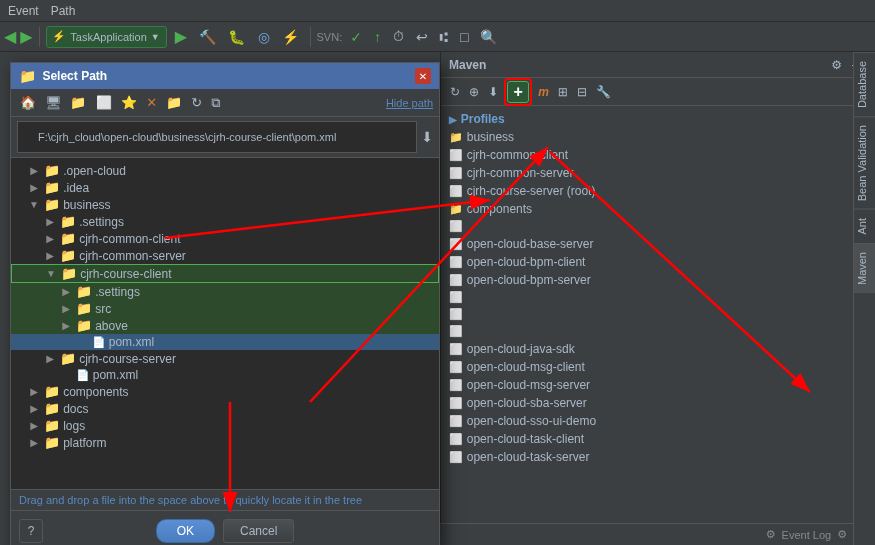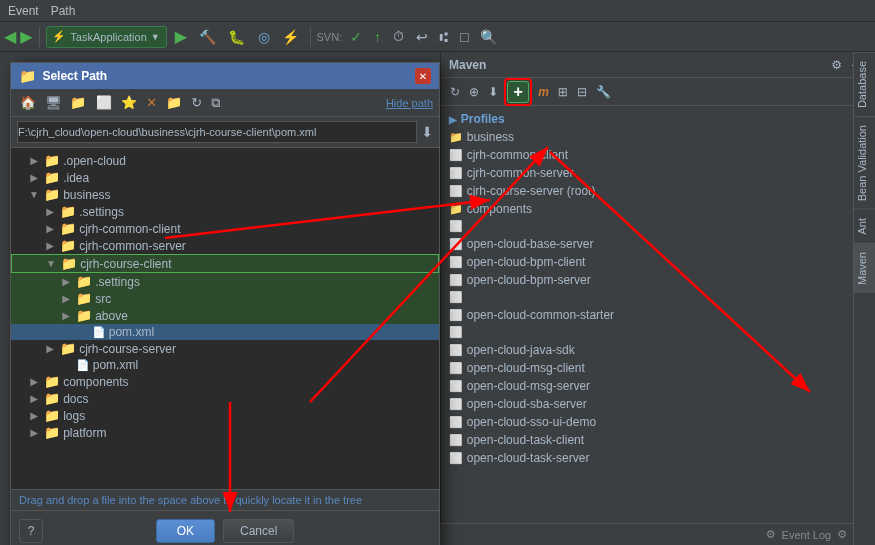--- a/index.html
+++ b/index.html
@@ -155,23 +155,23 @@
       align-items: center;
       padding: 4px 6px;
       gap: 4px;
       border-bottom: 1px solid #555;
     }
     .path-input {
       flex: 1;
       background: #2b2b2b;
       border: 1px solid #555;
       color: #a9b7c6;
-      padding: 2px 0;
+      padding: 2px 20px;
       font-size: 11px;
-      height: 22px;
+      height: 32px;
     }
     .path-download-btn {
       background: none;
       border: none;
       color: #a9b7c6;
       cursor: pointer;
       font-size: 14px;
     }
 
     
@@ -219,21 +219,21 @@
       padding: 8px;
       background: #3c3f41;
       border-top: 1px solid #555;
     }
     .btn-ok {
       background: linear-gradient(#5b8ed4, #4a7cc0);
       border: 1px solid #3a6aa0;
       color: #fff;
       padding: 4px 20px;
       cursor: pointer;
-      border-radius: 3px;
+      border-radius: 10px;
       font-size: 12px;
     }
     .btn-cancel {
       background: linear-gradient(#4c5052, #3c3f41);
       border: 1px solid #555;
       color: #a9b7c6;
       padding: 4px 16px;
       cursor: pointer;
       border-radius: 3px;
       font-size: 12px;
@@ -687,21 +687,20 @@
       </div>
       <div class="maven-item">
         <span class="m-icon" style="font-size:11px;color:#6fa8dc;">⬜</span>
         <span>open-cloud-bpm-server</span>
       </div>
       <div class="maven-item">
         <span class="m-icon" style="font-size:11px;color:#6fa8dc;">⬜</span>
       </div>
       <div class="maven-item">
         <span class="m-icon" style="font-size:11px;color:#6fa8dc;">⬜</span>
-        <span>open-cloud-common-starter</span>
       </div>
       <div class="maven-item">
         <span class="m-icon" style="font-size:11px;color:#6fa8dc;">⬜</span>
       </div>
       <div class="maven-item">
         <span class="m-icon" style="font-size:11px;color:#6fa8dc;">⬜</span>
         <span>open-cloud-java-sdk</span>
       </div>
       <div class="maven-item">
         <span class="m-icon" style="font-size:11px;color:#6fa8dc;">⬜</span>

